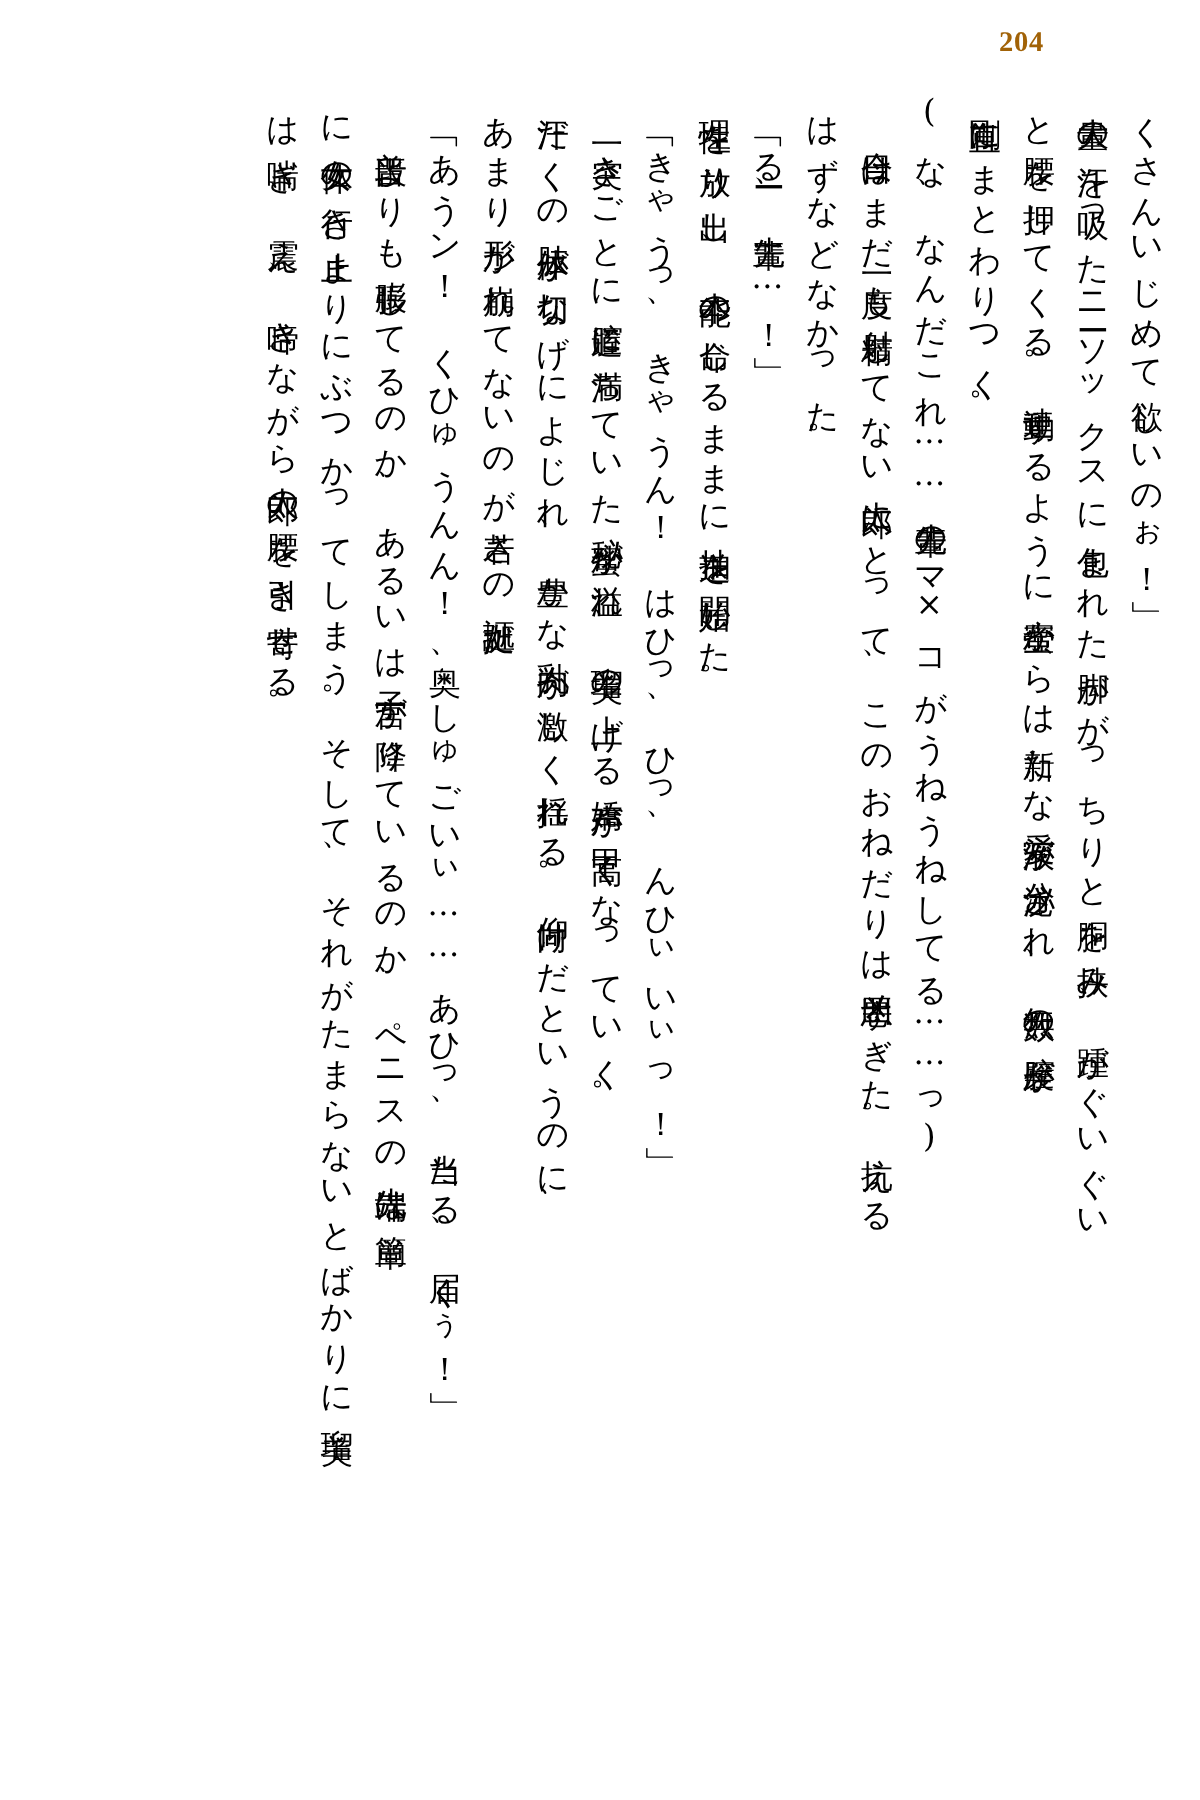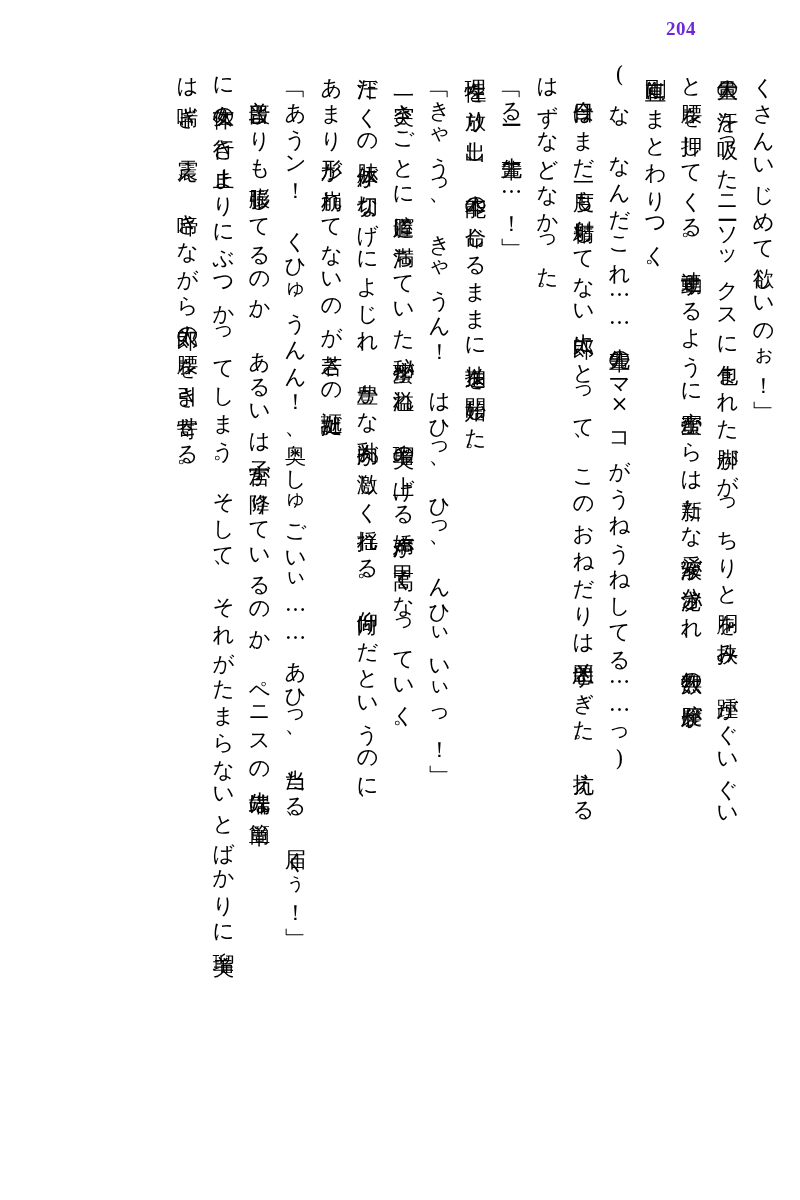--- a/index.html
+++ b/index.html
@@ -23,21 +23,21 @@
     box-sizing: border-box;
   }
   #page-number {
     position: absolute;
     top: 18px;
     right: 104px;
     font-size: 19px;
     font-weight: 700;
     font-family: "Liberation Serif", "DejaVu Serif", serif;
     letter-spacing: 0.5px;
-    color: #6d28d9;
+    color: #a16207;
   }
   #text-block {
     position: absolute;
     top: 62px;
     right: 26px;
     left: 40px;
     height: 1090px;
     display: flex;
     flex-direction: row-reverse;
     justify-content: flex-start;

